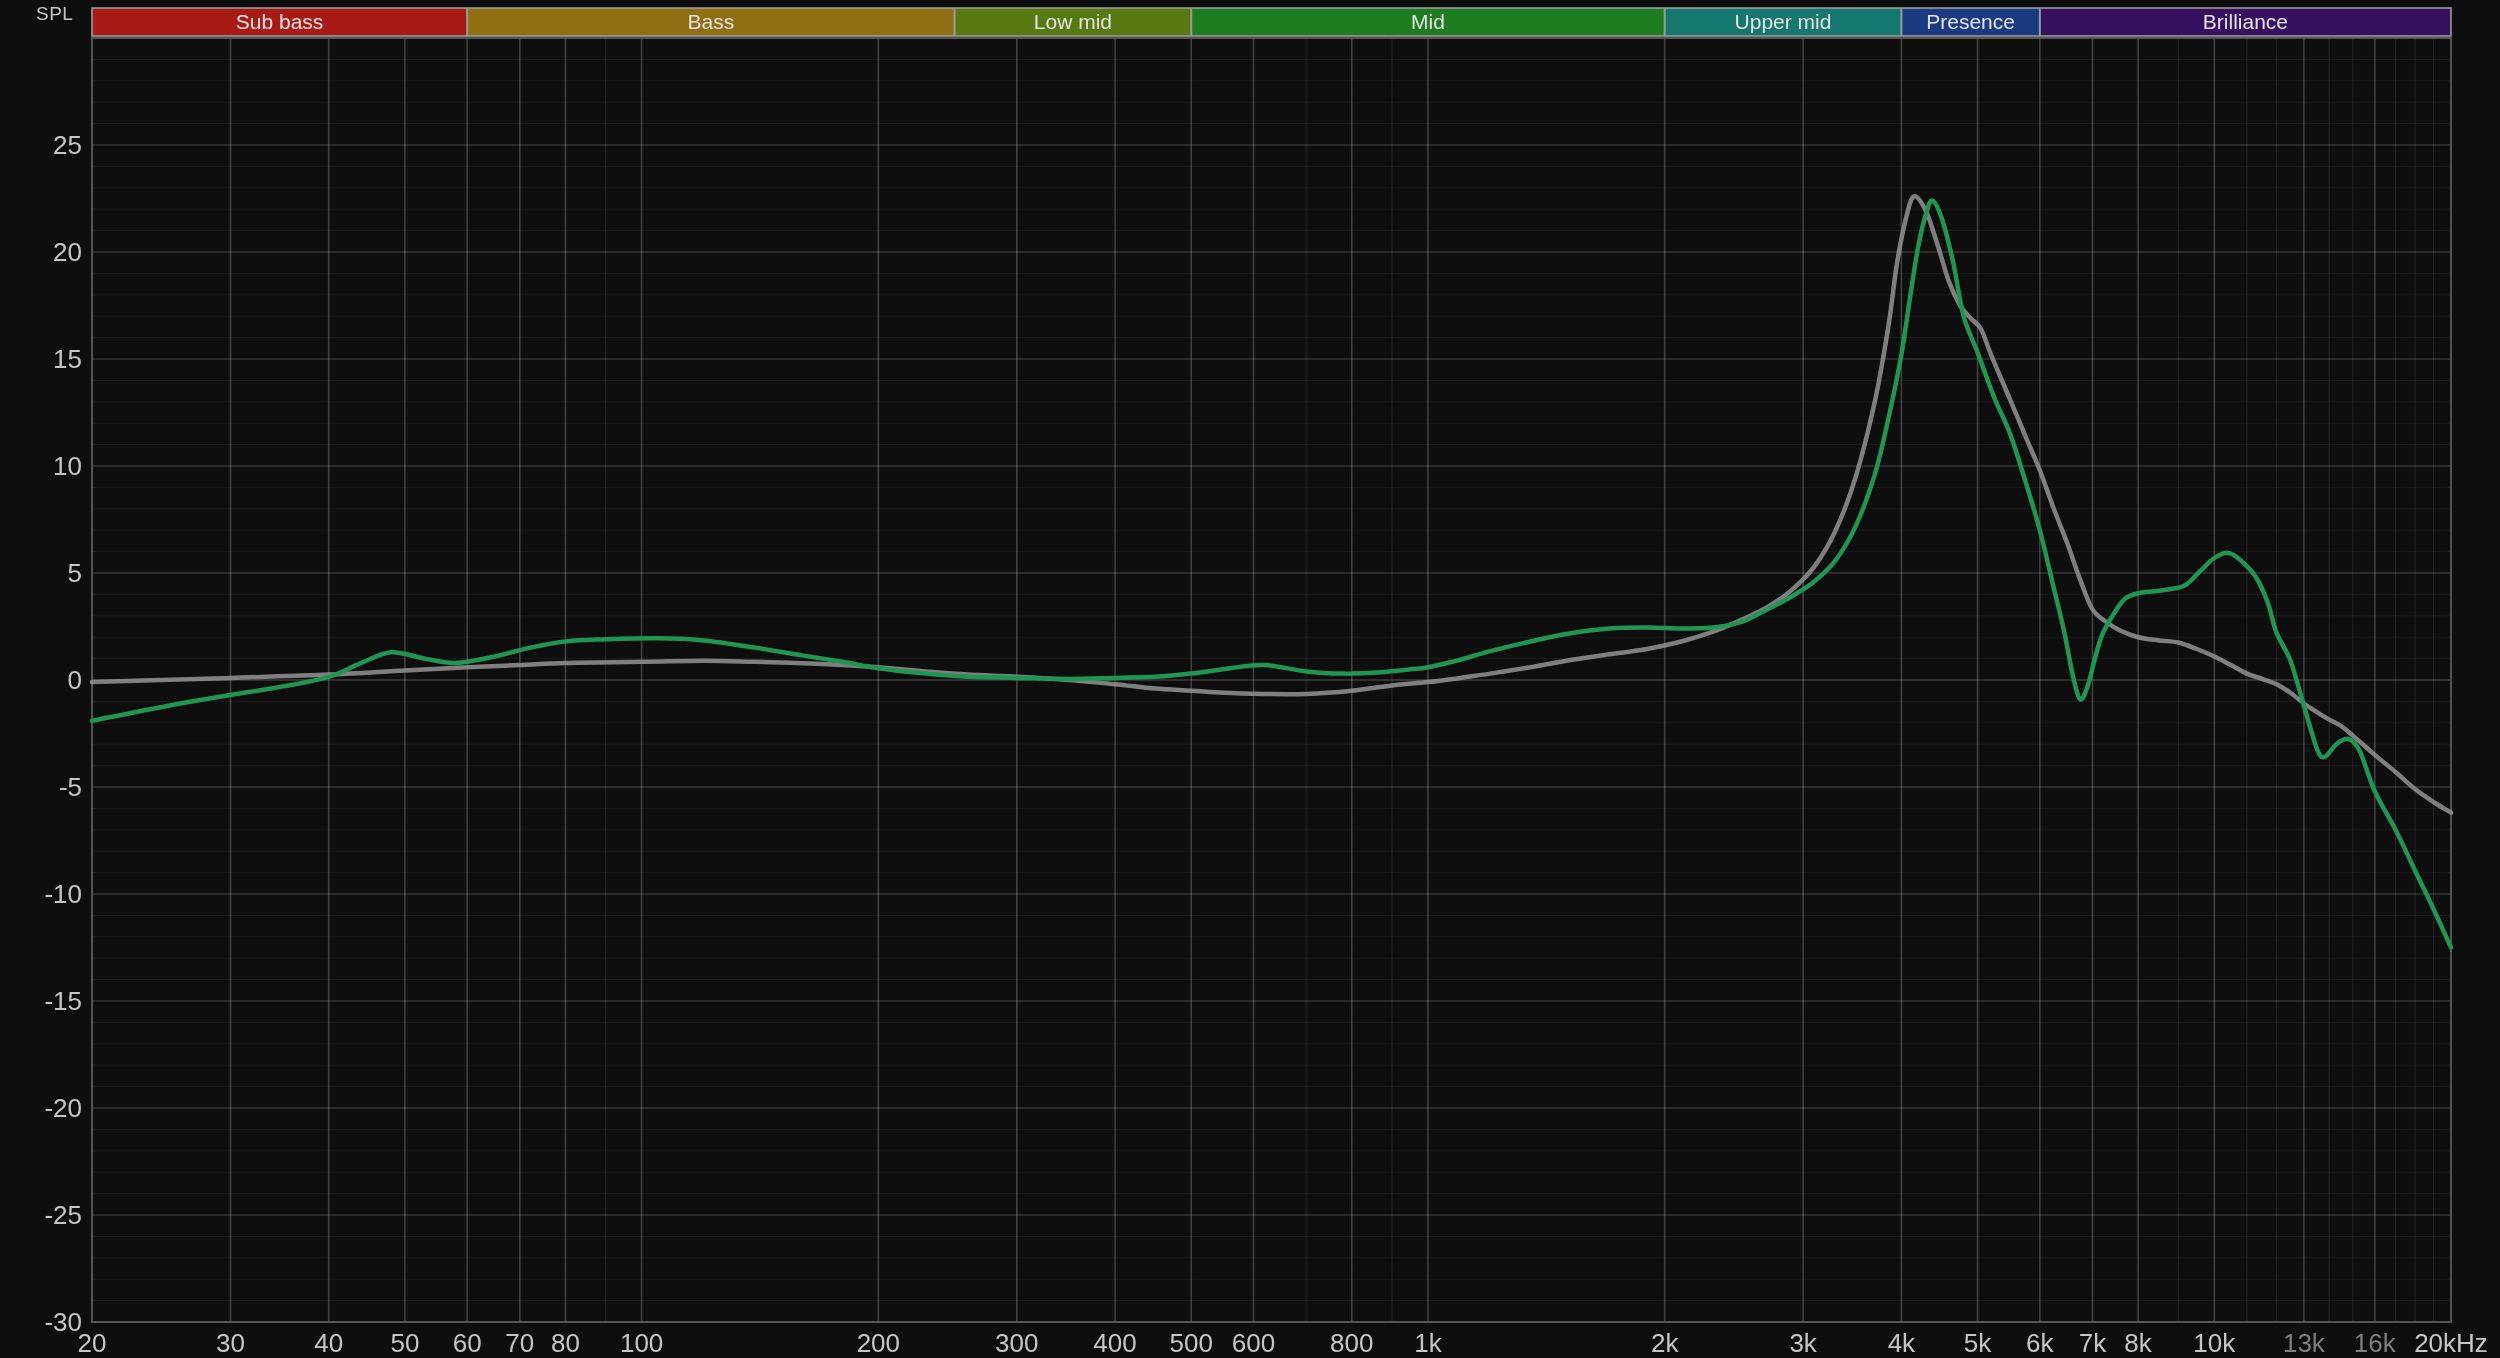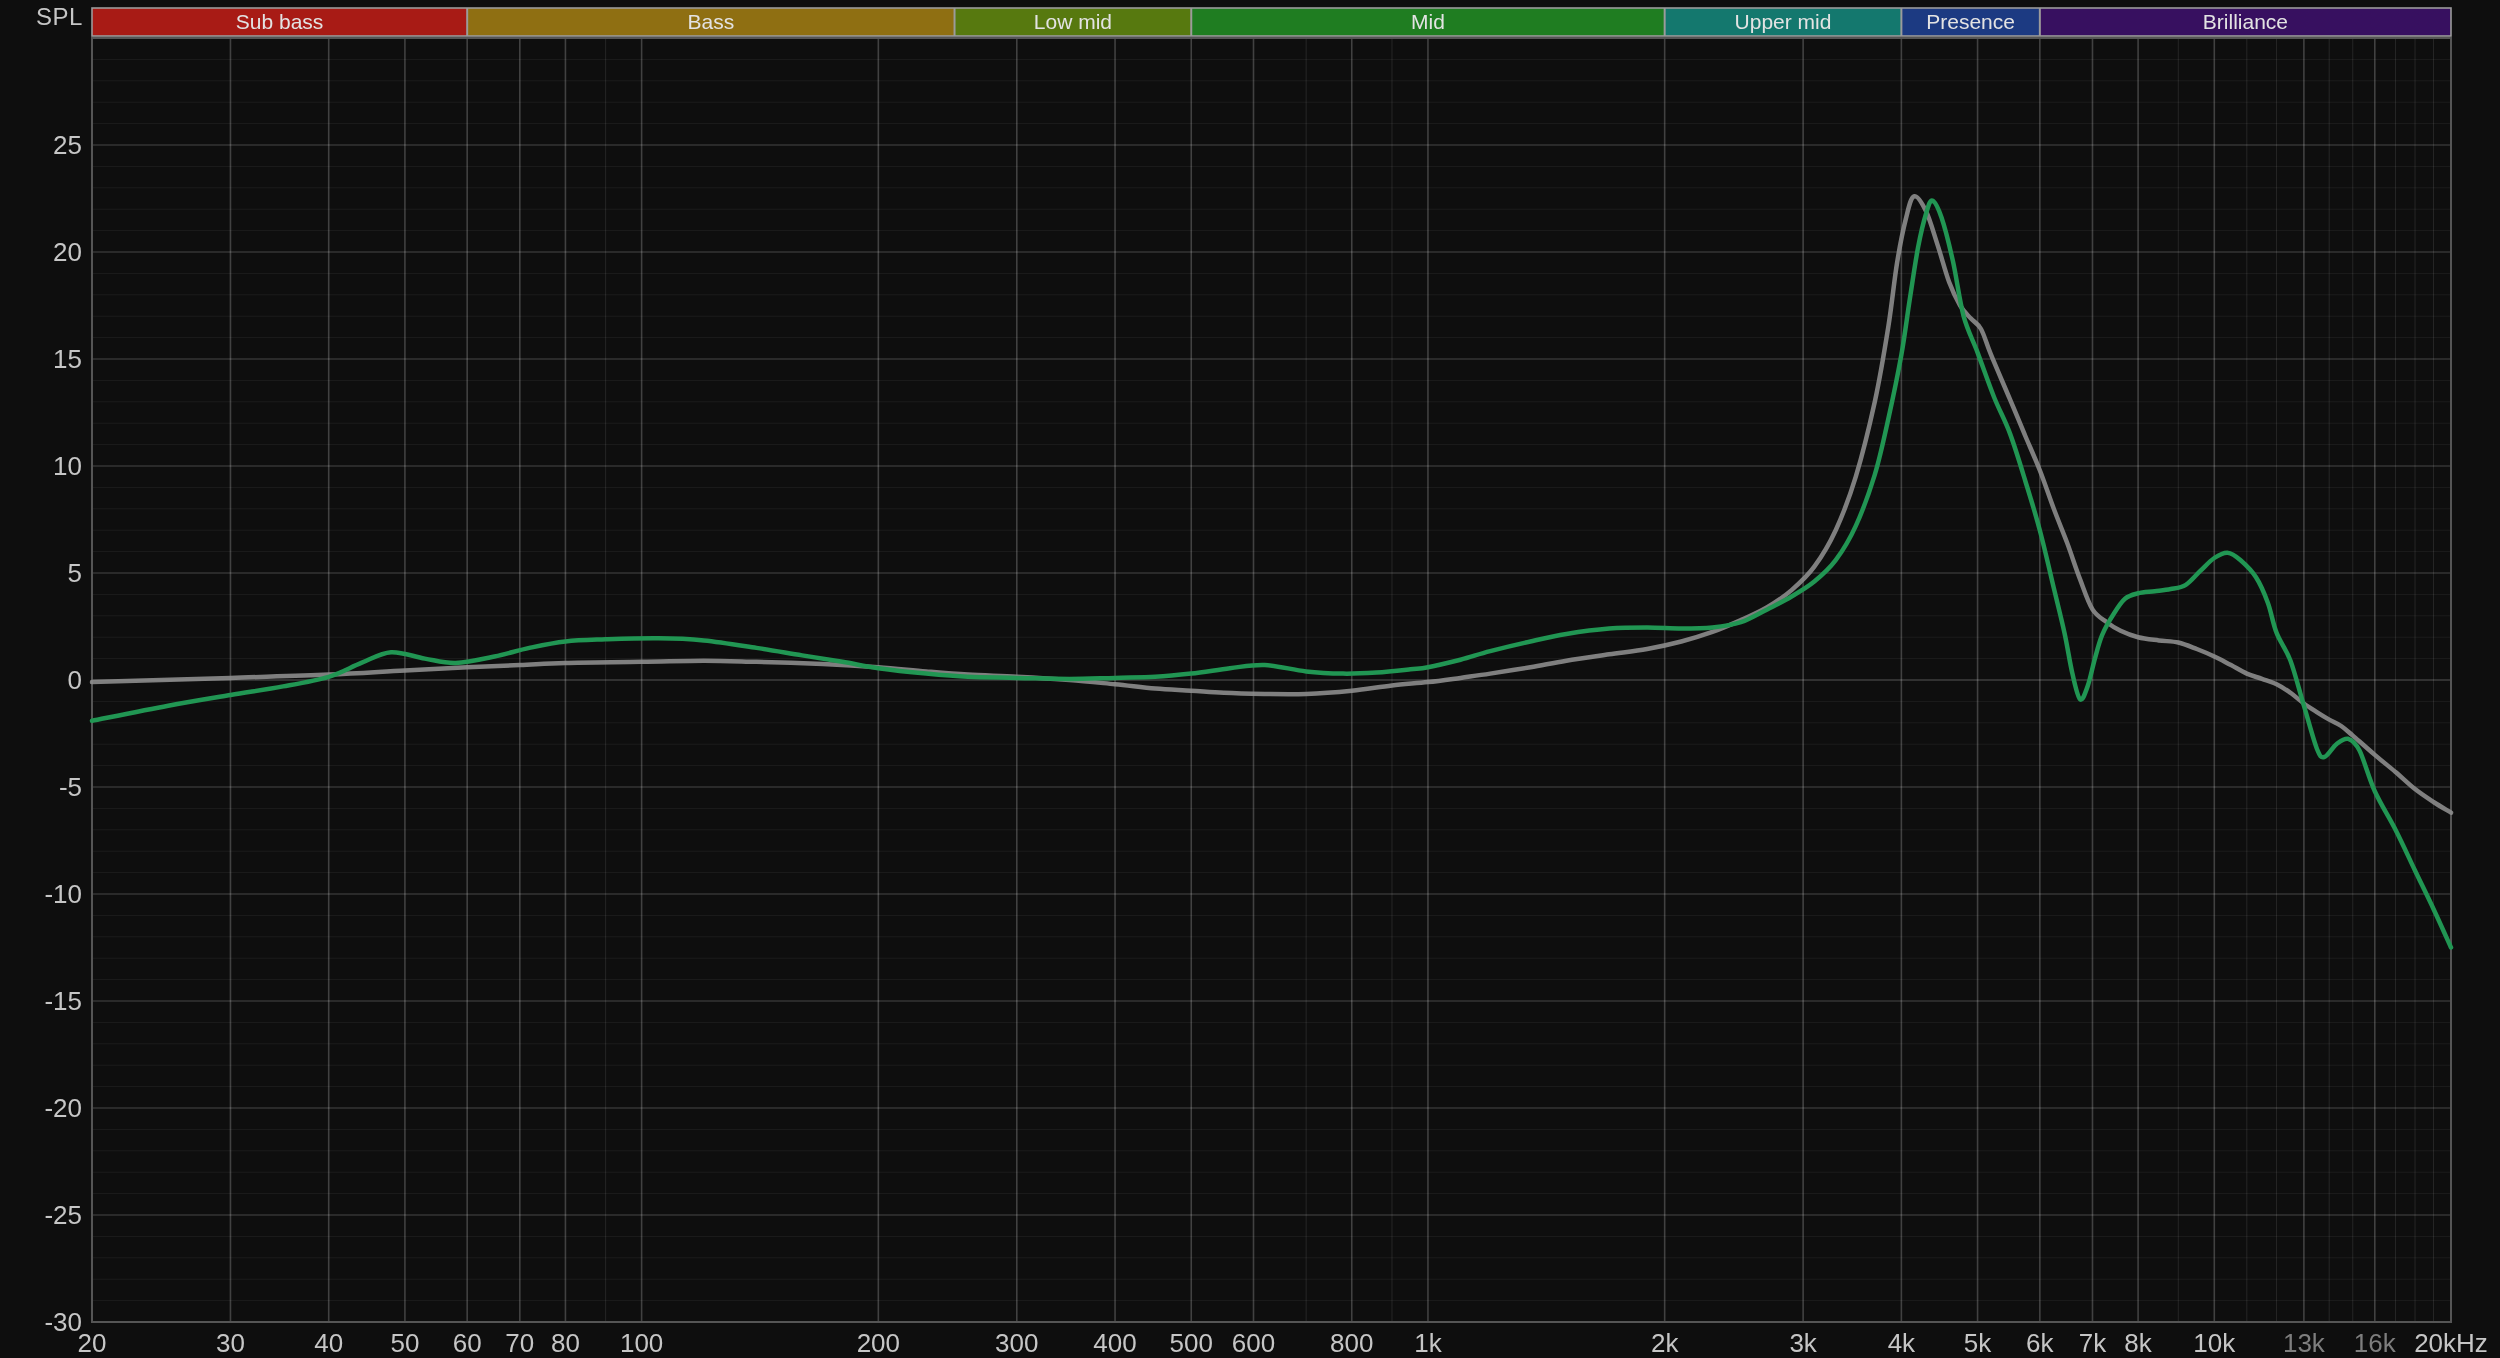--- a/index.html
+++ b/index.html
@@ -4,21 +4,21 @@
 <style>
   html,body{margin:0;padding:0;}
   body{
     width:2500px;height:1358px;overflow:hidden;
     background:#0e0e0e;
     font-family:"Liberation Sans", sans-serif;
   }
   .root{position:relative;width:2500px;height:1358px;}
   .spl{
     position:absolute;left:36px;top:3px;
-    font-size:24px;letter-spacing:0.5px;color:#cfcfcf;
+    font-size:19px;letter-spacing:0.5px;color:#cfcfcf;
   }
   svg{position:absolute;left:0;top:0;display:block;}
 </style>
 </head>
 <body style="background: rgb(14, 14, 14);">
 
 <div class="root">
   <div class="spl" style="color: rgb(198, 198, 198);">SPL</div>
   <svg id="graph" width="2500" height="1358" viewBox="0 0 2500 1358">
       <line x1="92" x2="2451" y1="1300.6" y2="1300.6" stroke="rgba(255,255,255,0.06)" stroke-width="1"></line>

